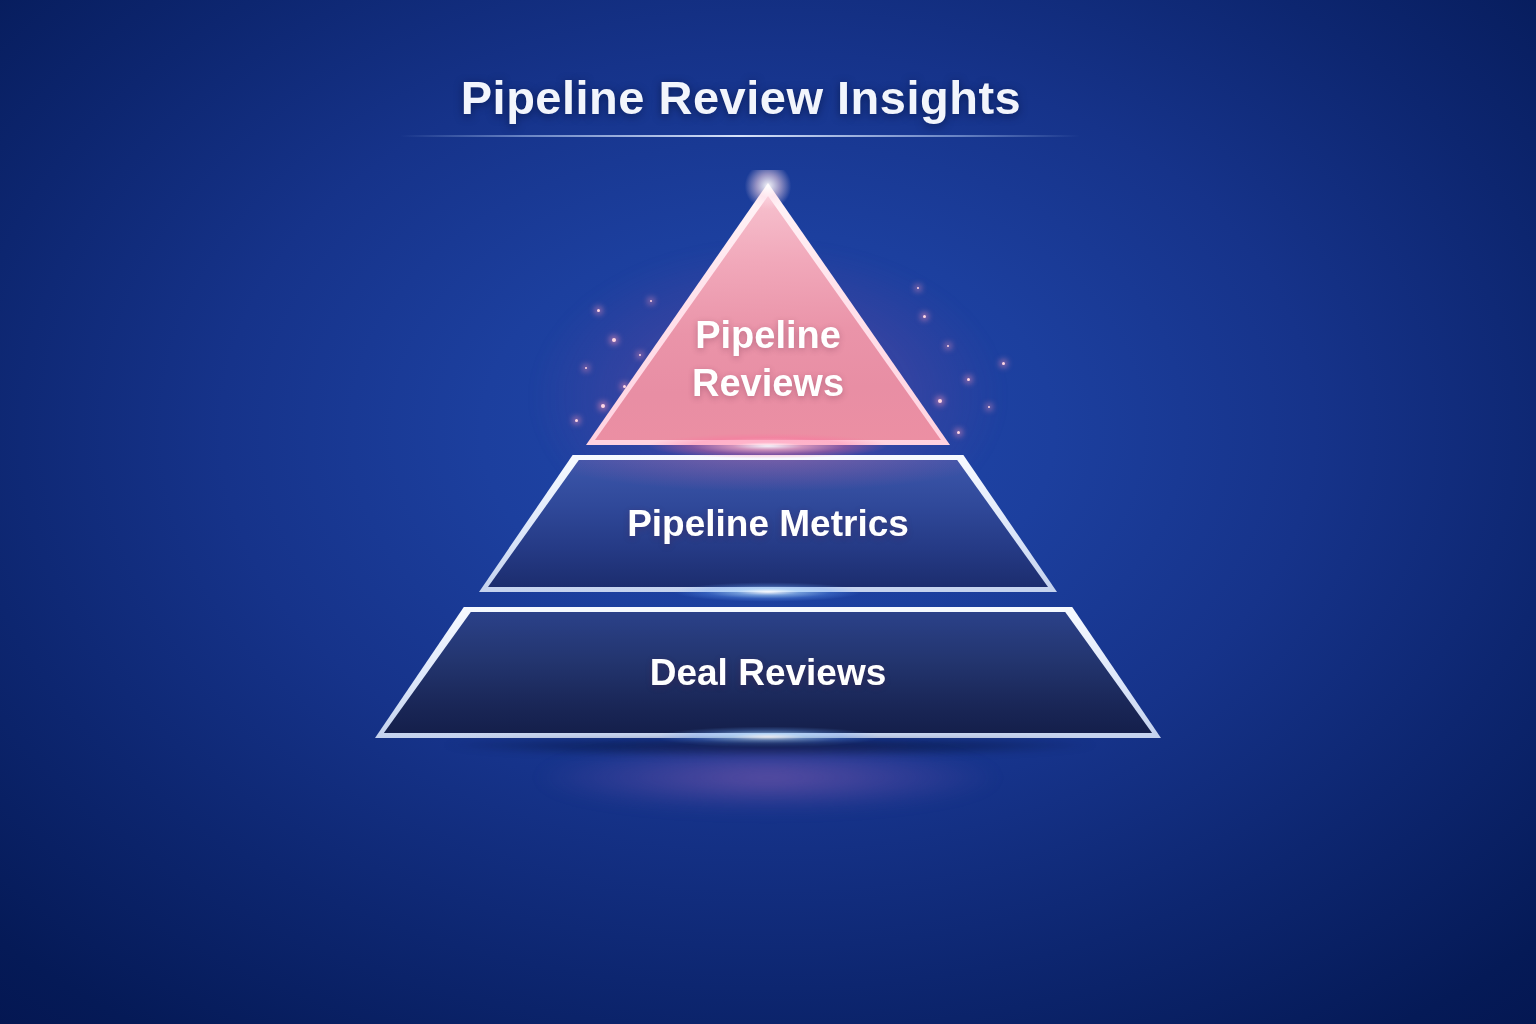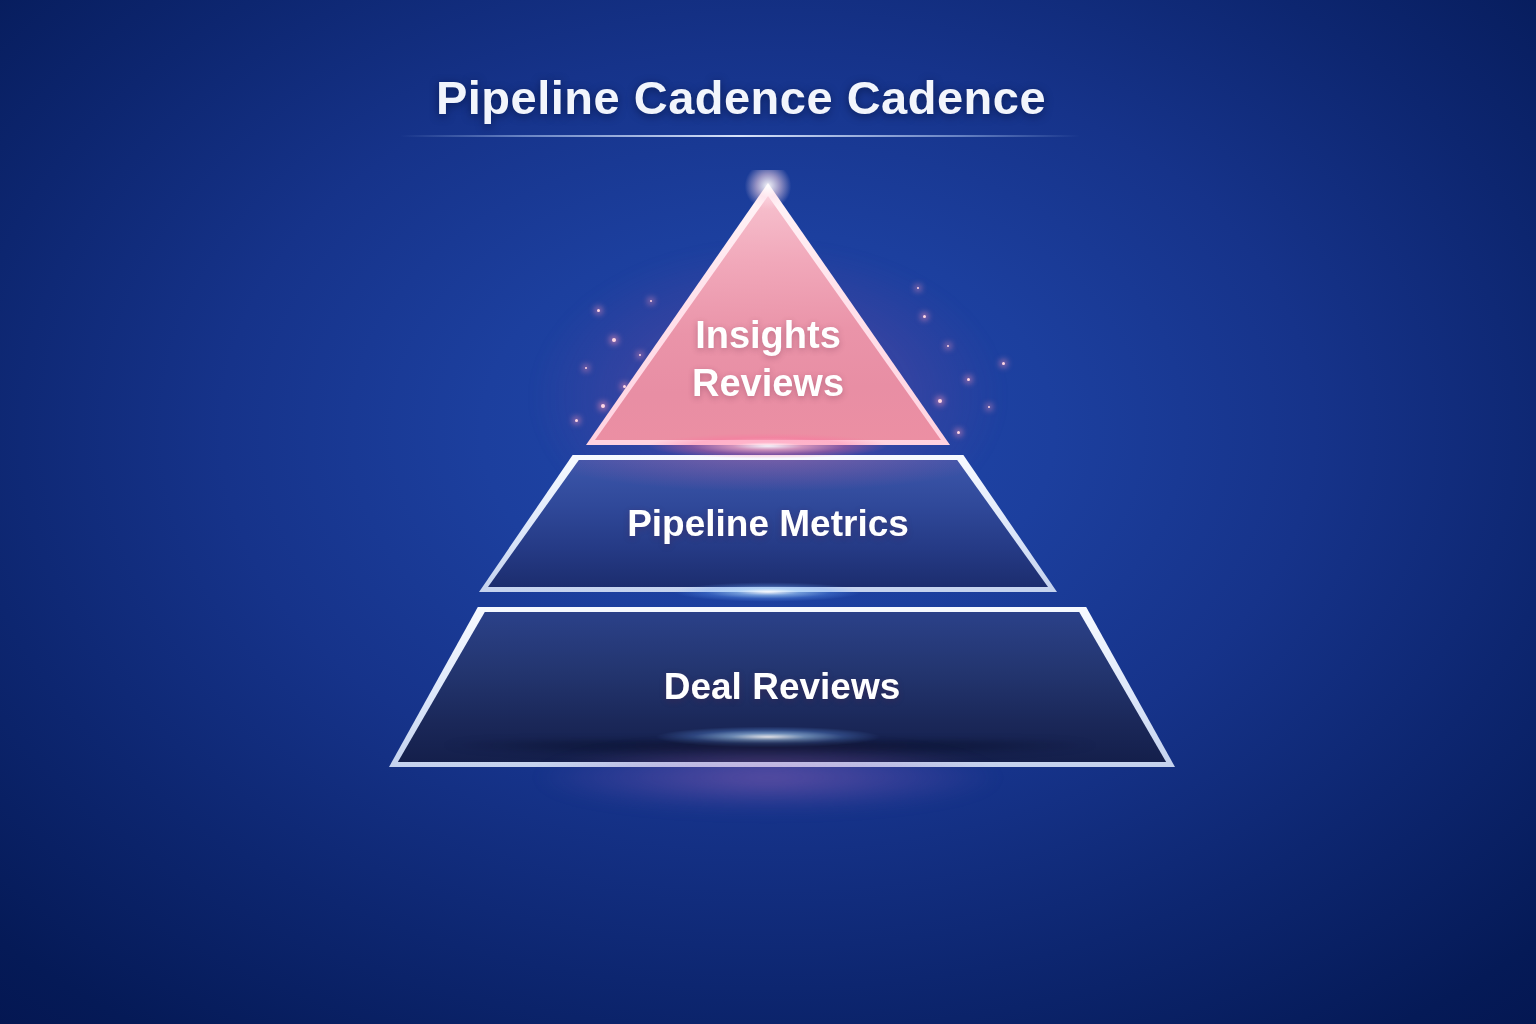--- a/index.html
+++ b/index.html
@@ -105,22 +105,22 @@
     content: "";
     position: absolute; inset: 0;
     background: radial-gradient(ellipse 55% 40% at 50% -5%,
       rgba(226, 110, 162, 0.38) 0%, rgba(180, 90, 160, 0.14) 55%, rgba(0,0,0,0) 75%);
     pointer-events: none;
   }
   .tier-middle .tier-label, .tier-bottom .tier-label { font-size: 37px; }
 
   .tier-bottom {
     position: absolute;
-    left: 389px; top: 607px;
-    width: 786px; height: 160px;
+    left: 375px; top: 607px;
+    width: 786px; height: 131px;
     clip-path: polygon(11.3% 0, 88.7% 0, 100% 100%, 0 100%);
     background: linear-gradient(180deg, #f7faff 0%, #dde7fa 55%, #c4d2ee 100%);
     filter: drop-shadow(0 6px 12px rgba(2, 7, 30, 0.65))
             drop-shadow(0 0 8px rgba(170, 200, 255, 0.28));
   }
   .tier-bottom .fill {
     position: absolute;
     left: 5px; right: 5px; top: 5px; bottom: 5px;
     clip-path: polygon(11.7% 0, 88.3% 0, 99.5% 100%, 0.5% 100%);
     background: linear-gradient(180deg,
@@ -183,21 +183,21 @@
     background: #ffd7e4;
     box-shadow: 0 0 6px 2px rgba(255, 150, 185, 0.75);
     pointer-events: none;
   }
 </style>
 </head>
 <body>
 
 <div class="stage">
 
-  <div class="title">Pipeline Cadence Cadence</div>
+  <div class="title">Pipeline Review Insights</div>
   <div class="title-rule"></div>
 
   <div class="triangle-halo"></div>
 
   <div class="sparkle" style="left:597px;top:309px;width:3px;height:3px"></div>
   <div class="sparkle" style="left:612px;top:338px;width:4px;height:4px"></div>
   <div class="sparkle" style="left:585px;top:367px;width:2px;height:2px"></div>
   <div class="sparkle" style="left:623px;top:385px;width:3px;height:3px"></div>
   <div class="sparkle" style="left:601px;top:404px;width:4px;height:4px"></div>
   <div class="sparkle" style="left:639px;top:354px;width:2px;height:2px"></div>
@@ -208,21 +208,21 @@
   <div class="sparkle" style="left:967px;top:378px;width:3px;height:3px"></div>
   <div class="sparkle" style="left:938px;top:399px;width:4px;height:4px"></div>
   <div class="sparkle" style="left:988px;top:406px;width:2px;height:2px"></div>
   <div class="sparkle" style="left:917px;top:287px;width:2px;height:2px"></div>
   <div class="sparkle" style="left:1002px;top:362px;width:3px;height:3px"></div>
   <div class="sparkle" style="left:957px;top:431px;width:3px;height:3px"></div>
 
   <div class="tier-triangle">
     <div class="fill">
       <div class="tier-label">
-        <div>Insights</div>
+        <div>Pipeline</div>
         <div>Reviews</div>
       </div>
     </div>
   </div>
 
   <div class="tier-middle">
     <div class="fill">
       <div class="tier-label">Pipeline Metrics</div>
     </div>
   </div>

